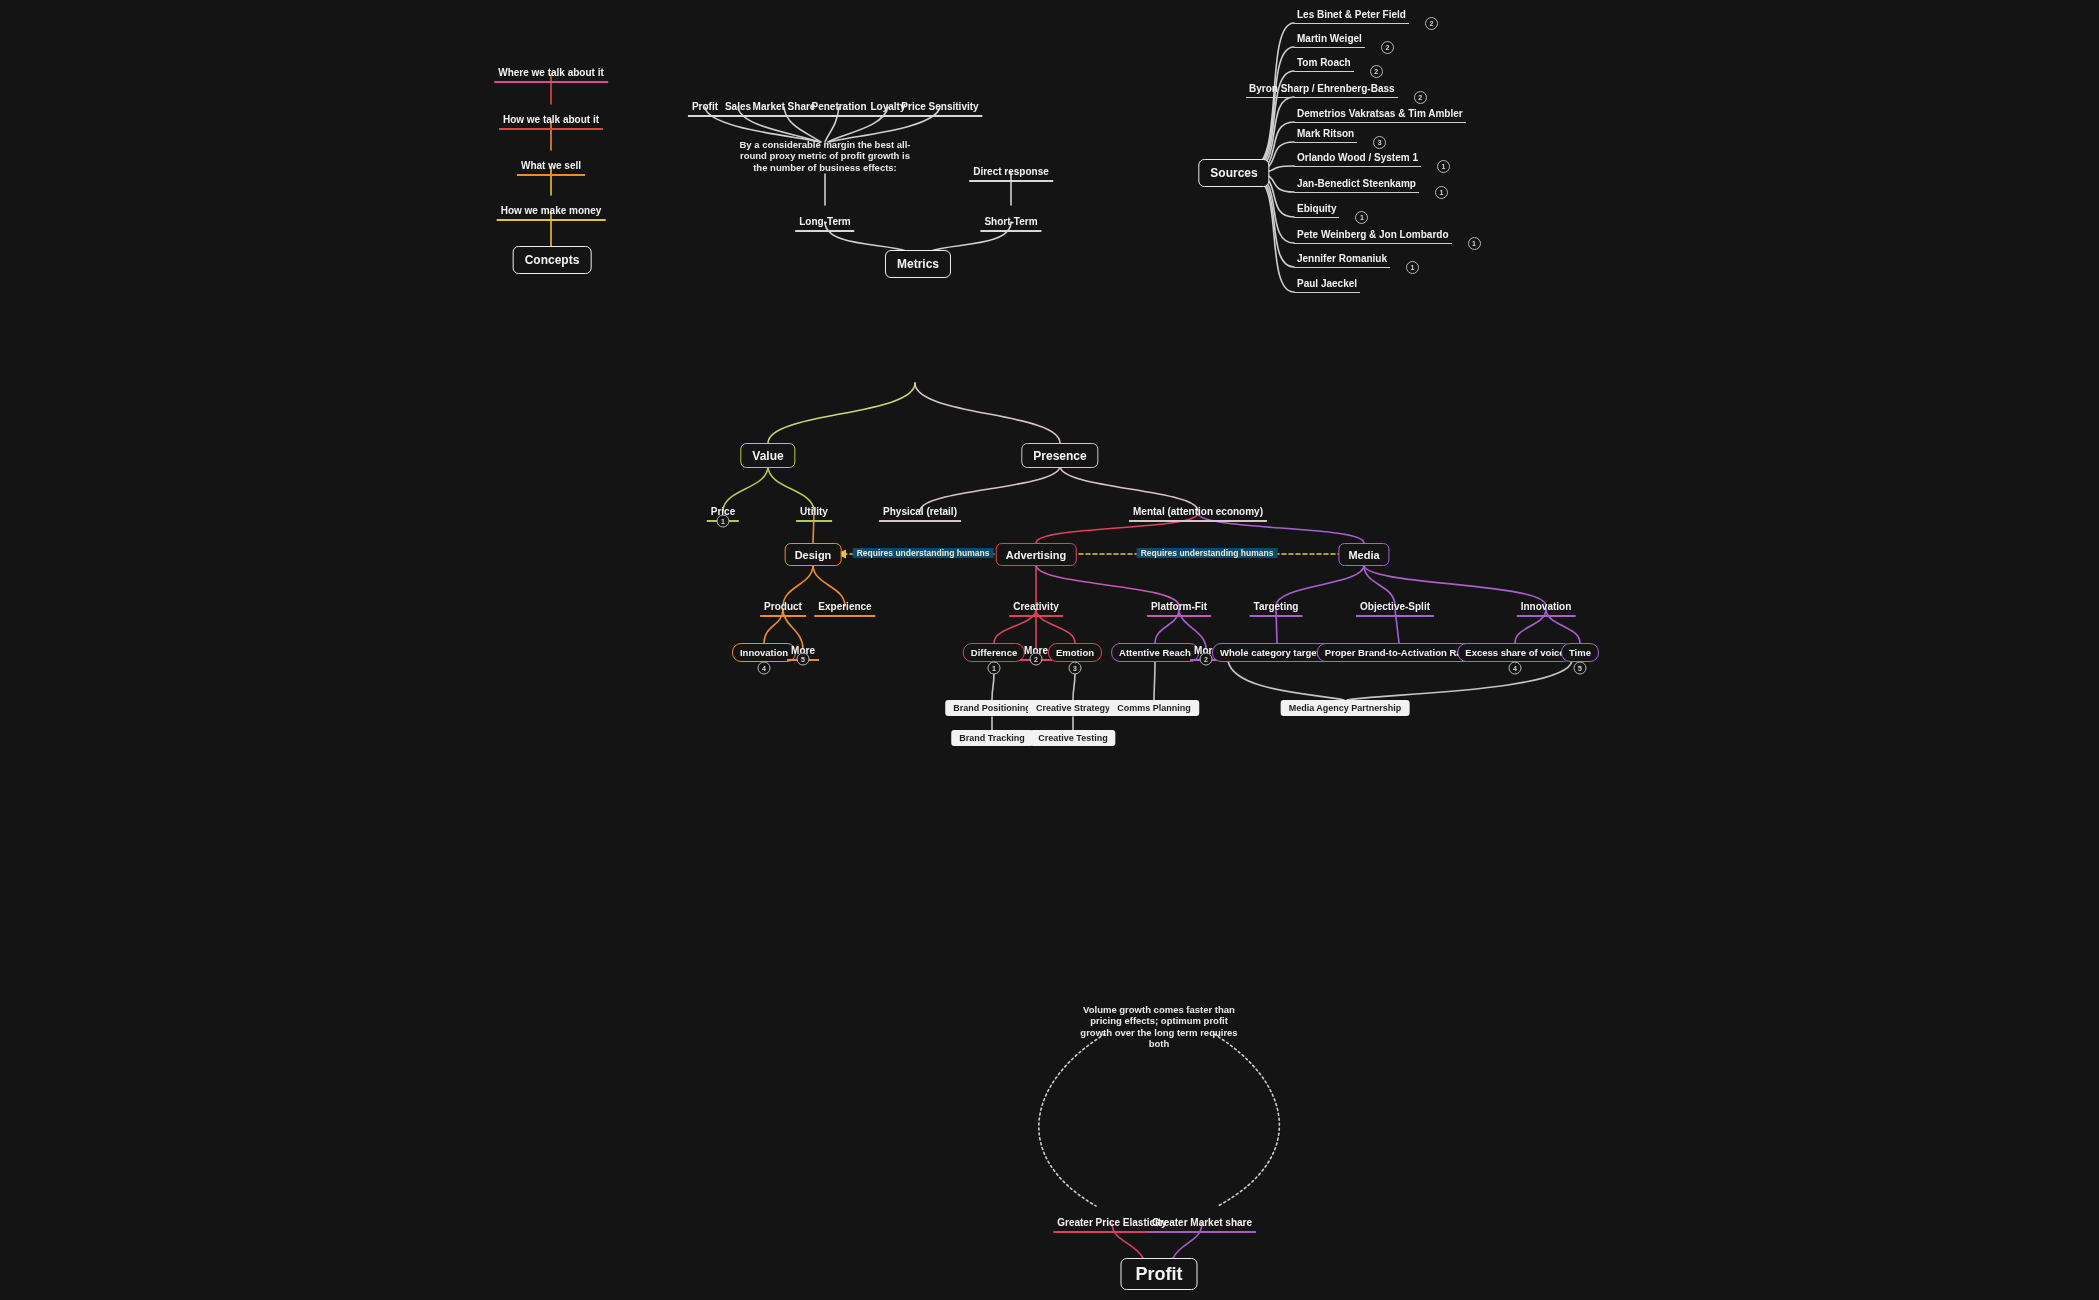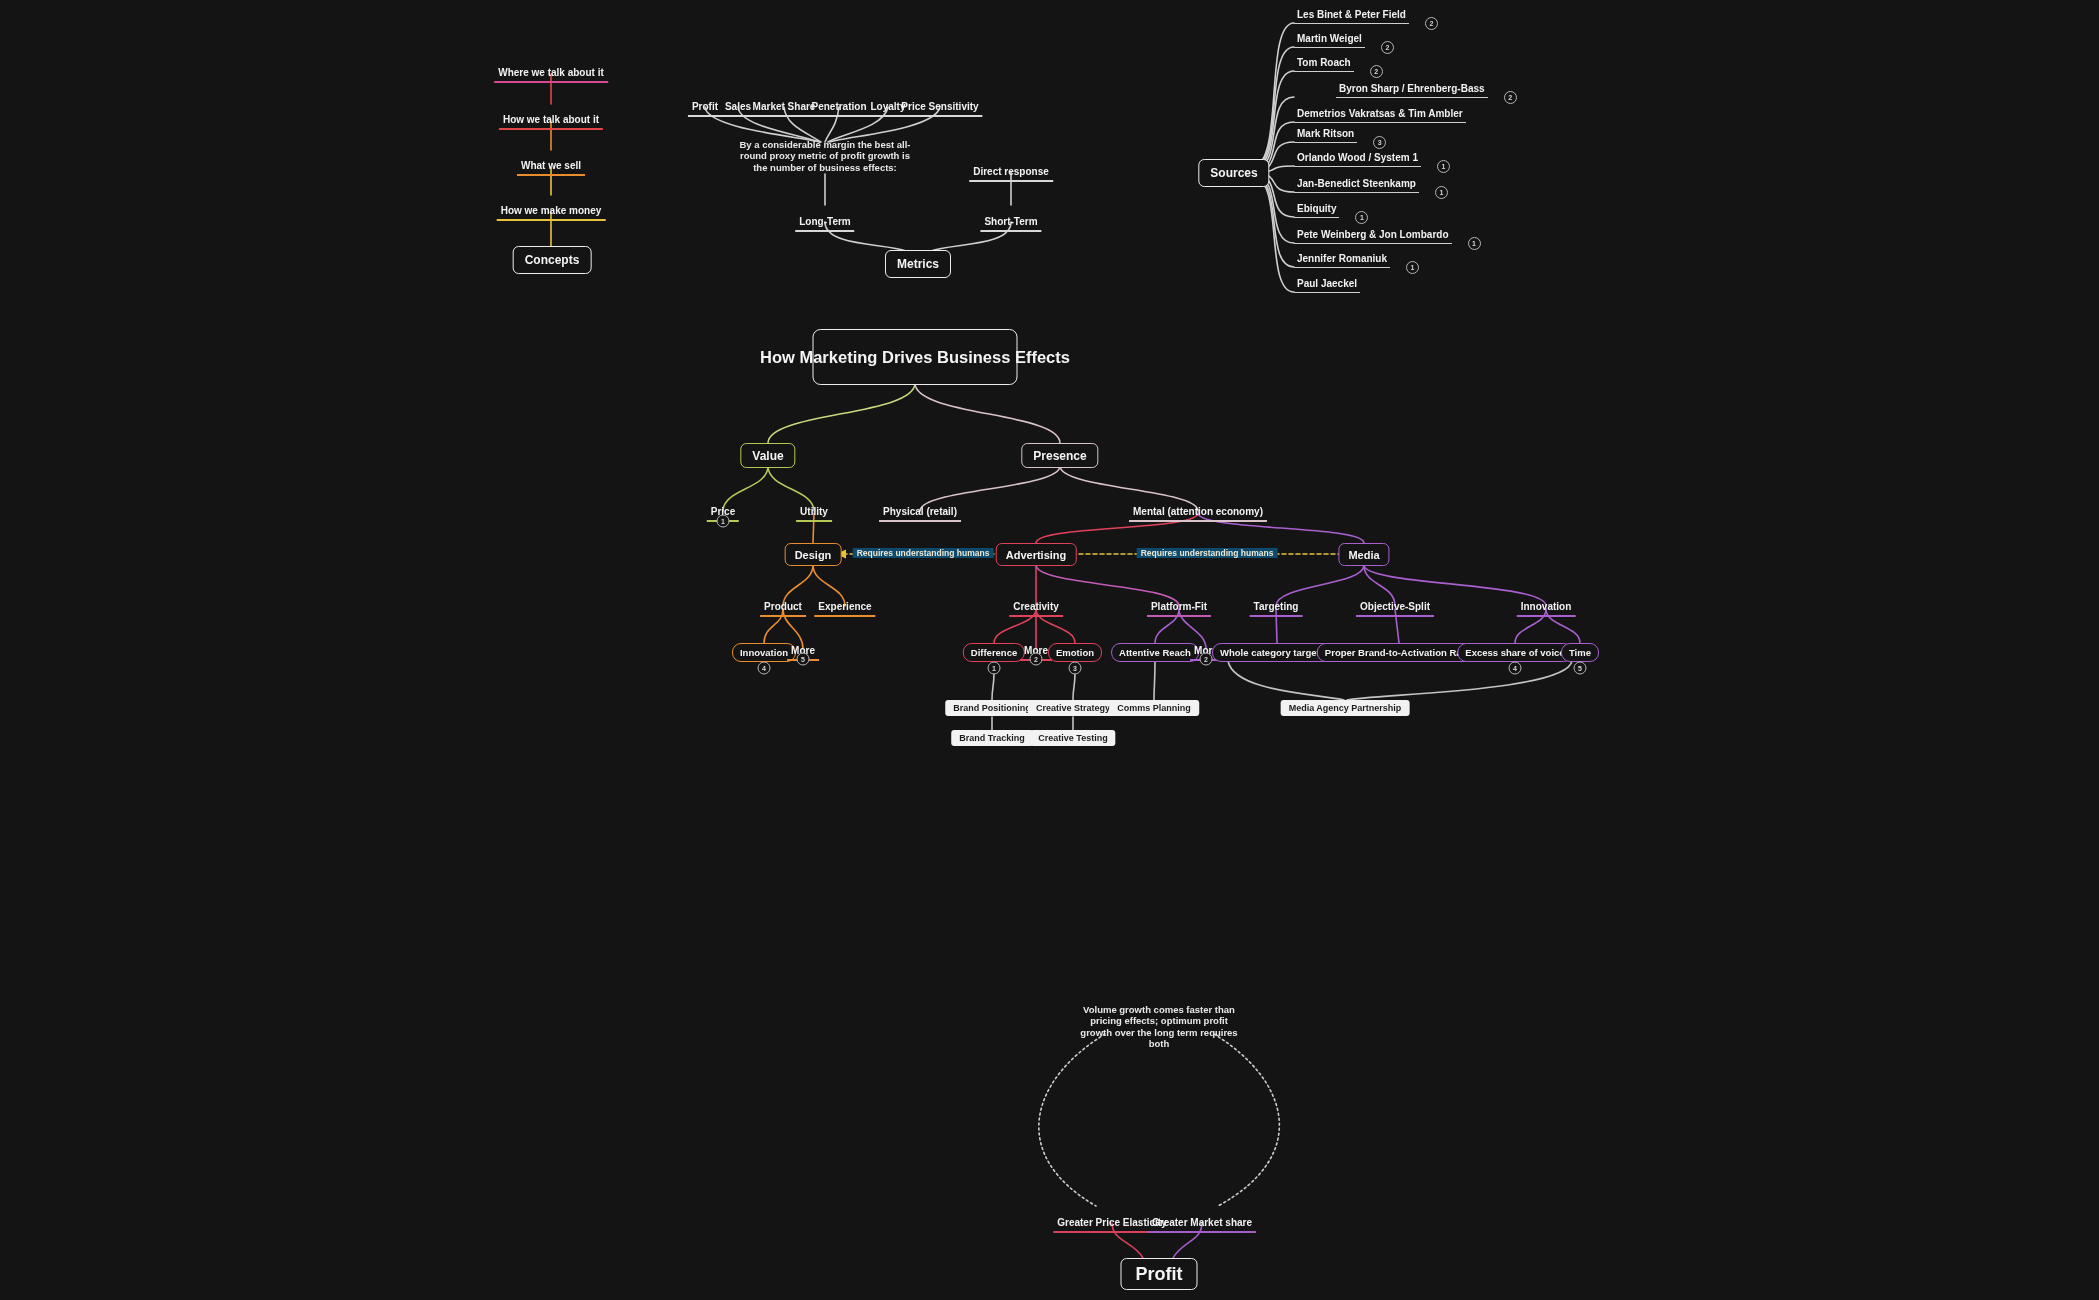--- a/index.html
+++ b/index.html
@@ -153,21 +153,21 @@
       <span class="badge">2</span>
     </div>
   <div class="src" style="left:1294px;top:32px">
       <span class="src-label">Martin Weigel</span>
       <span class="badge">2</span>
     </div>
   <div class="src" style="left:1294px;top:56px">
       <span class="src-label">Tom Roach</span>
       <span class="badge">2</span>
     </div>
-  <div class="src" style="left:1336px;top:82px">
+  <div class="src" style="left:1246px;top:82px">
       <span class="src-label">Byron Sharp / Ehrenberg-Bass</span>
       <span class="badge">2</span>
     </div>
   <div class="src" style="left:1294px;top:107px">
       <span class="src-label">Demetrios Vakratsas &amp; Tim Ambler</span>
     </div>
   <div class="src" style="left:1294px;top:127px">
       <span class="src-label">Mark Ritson</span>
       <span class="badge">3</span>
     </div>
@@ -188,21 +188,20 @@
       <span class="badge">1</span>
     </div>
   <div class="src" style="left:1294px;top:252px">
       <span class="src-label">Jennifer Romaniuk</span>
       <span class="badge">1</span>
     </div>
   <div class="src" style="left:1294px;top:277px">
       <span class="src-label">Paul Jaeckel</span>
     </div>
 
-  <div class="nbox root" style="left:915px;top:329px">How Marketing Drives Business Effects</div>
   <div class="nbox lg u-green" style="left:768px;top:443px;height:23px;font-size:12px">Value</div>
   <div class="nbox lg u-pale" style="left:1060px;top:443px;height:23px;font-size:12px">Presence</div>
 
   <div class="lbl u-green" style="left:723px;top:497px">Price</div>
   <div class="abadge" style="left:723px;top:521px">1</div>
   <div class="lbl u-green" style="left:814px;top:497px">Utility</div>
   <div class="lbl u-pale" style="left:920px;top:497px">Physical (retail)</div>
   <div class="lbl u-pale" style="left:1198px;top:497px">Mental (attention economy)</div>
 
   <div class="nbox md u-orange" style="left:813px;top:543px">Design</div>

